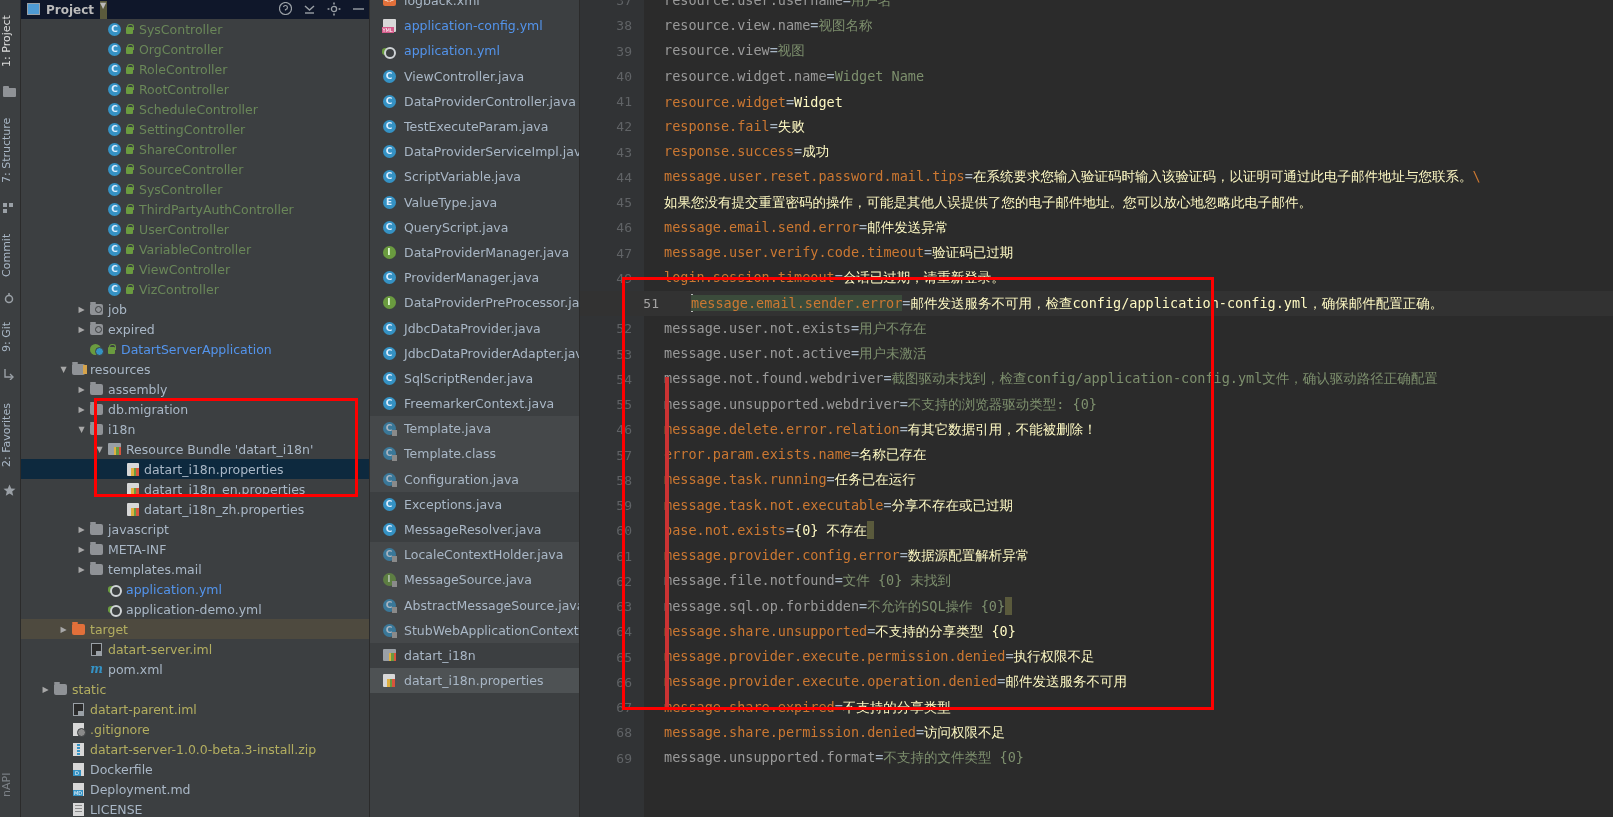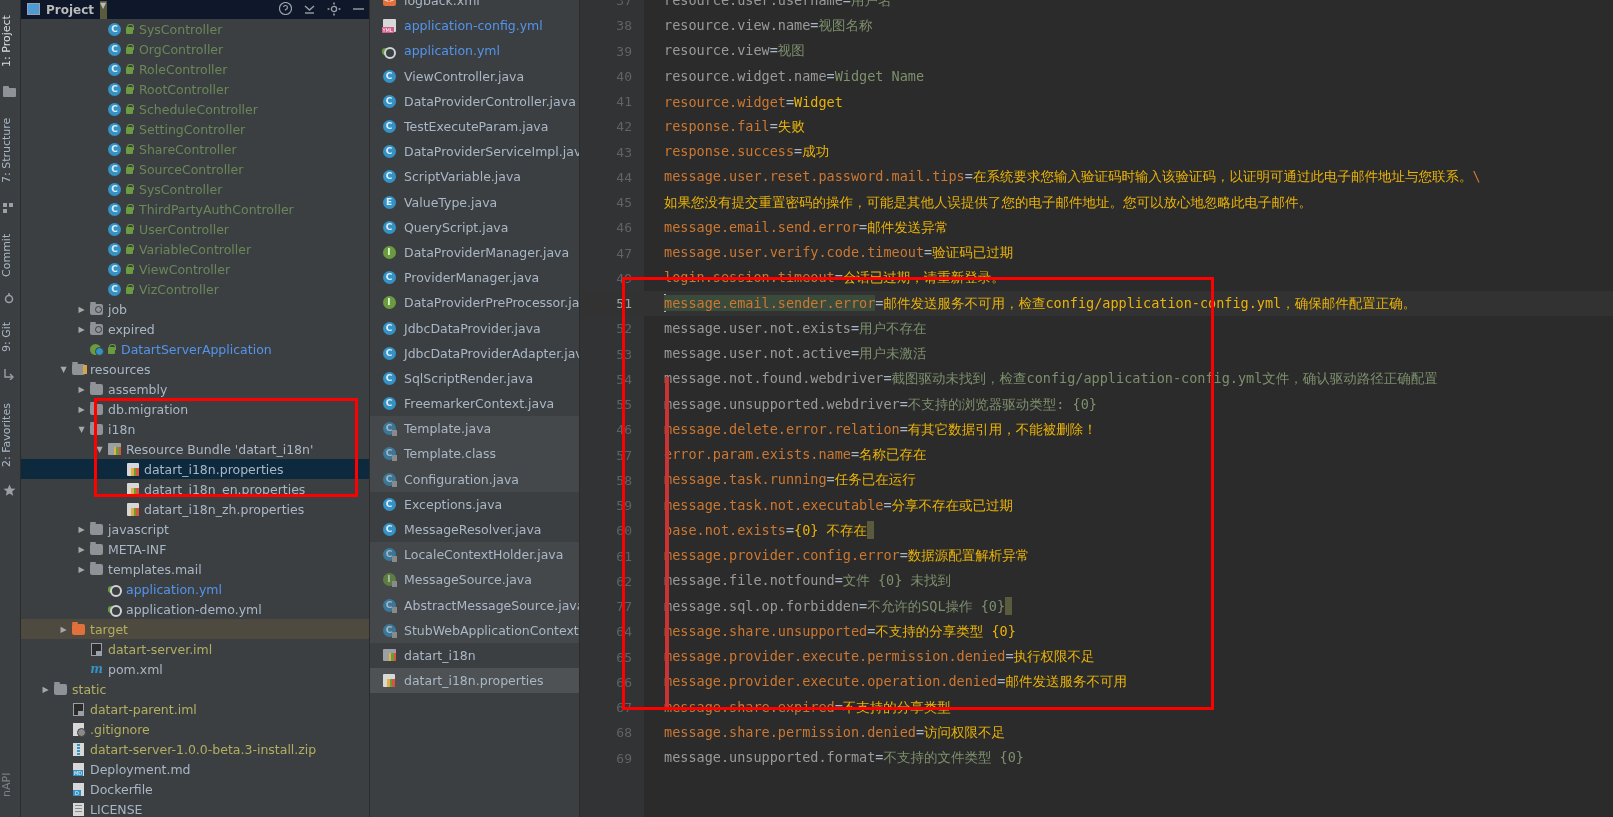--- a/index.html
+++ b/index.html
@@ -128,27 +128,27 @@
   .gutter.second{ left:64px; width:20px; background:#2b2b2b;}
   .codearea { position:absolute; left:0; top:0; width:100%; height:100%; }
   .cline {
     position:relative; height:25.25px; display:flex; align-items:center;
     font-family:"DejaVu Sans Mono", monospace; font-size:13.5px; white-space:pre;
   }
   .cline .lnum {
     width:52px; flex:0 0 52px; text-align:right; color:#606366; font-size:13px;
     font-family:"DejaVu Sans Mono", monospace; padding-right:0px; z-index:3;
   }
-  .cline.cur .lnum { color:#a4a3a3; }
+  .cline.cur .lnum { color:#a4a3a3;margin-left:27px; }
   .cline .spacer { width:32px; flex:0 0 32px; z-index:3;}
   .cline .txt { z-index:2; }
   .cline.hl { background:#323232; }
   .key { color:#cc7832; }
   .eq  { color:#a9b7c6; }
-  .val { color:#eab308; }
+  .val { color:#fef9c3; }
   .keyd{ color:#9a9a9a; }
   .vald{ color:#7d8f6d; }
   .cont{ color:#cc7832; }
   .sel-token { background:#3b4b3b; }
   .caret { display:inline-block; width:7px; height:18px; background:#5a5a3c; vertical-align:-4px; }
   .caret-thin { display:inline-block; width:2px; height:18px; background:#bbbbbb; vertical-align:-4px; margin-right:-2px;}
 
   
   .redbox { position:absolute; border:3px solid #ff0000; pointer-events:none; z-index:50; }
   
@@ -614,33 +614,33 @@
             <span style="position: relative; display: flex; align-items: center; justify-content: center;">
               <span class="zipico"></span>
             </span>
           </span>
           <span class="lbl c-yellow">datart-server-1.0.0-beta.3-install.zip</span>
         </div>
         <div class="trow" style="padding-left: 36px;">
           <span class="arrow"></span>
           <span class="ico">
             <span style="position: relative; display: flex; align-items: center; justify-content: center;">
+              <span class="dockerico"></span>
+            </span>
+          </span>
+          <span class="lbl c-plain">Dockerfile</span>
+        </div>
+        <div class="trow" style="padding-left: 36px;">
+          <span class="arrow"></span>
+          <span class="ico">
+            <span style="position: relative; display: flex; align-items: center; justify-content: center;">
               <span class="mdico"></span>
             </span>
           </span>
           <span class="lbl c-plain">Deployment.md</span>
-        </div>
-        <div class="trow" style="padding-left: 36px;">
-          <span class="arrow"></span>
-          <span class="ico">
-            <span style="position: relative; display: flex; align-items: center; justify-content: center;">
-              <span class="dockerico"></span>
-            </span>
-          </span>
-          <span class="lbl c-plain">Dockerfile</span>
         </div>
         <div class="trow" style="padding-left: 36px;">
           <span class="arrow"></span>
           <span class="ico">
             <span style="position: relative; display: flex; align-items: center; justify-content: center;">
               <span class="txtico"></span>
             </span>
           </span>
           <span class="lbl c-plain">LICENSE</span>
         </div>
@@ -905,21 +905,21 @@
         <div class="cline"><span class="lnum">53</span><span class="spacer"></span><span class="txt"><span class="keyd">message.user.not.active</span><span class="eq">=</span><span class="vald">用户未激活</span></span></div>
         <div class="cline"><span class="lnum">54</span><span class="spacer"></span><span class="txt"><span class="keyd">message.not.found.webdriver</span><span class="eq">=</span><span class="vald">截图驱动未找到，检查config/application-config.yml文件，确认驱动路径正确配置</span></span></div>
         <div class="cline"><span class="lnum">55</span><span class="spacer"></span><span class="txt"><span class="keyd">message.unsupported.webdriver</span><span class="eq">=</span><span class="vald">不支持的浏览器驱动类型: {0}</span></span></div>
         <div class="cline"><span class="lnum">46</span><span class="spacer"></span><span class="txt"><span class="key">message.delete.error.relation</span><span class="eq">=</span><span class="val">有其它数据引用，不能被删除！</span></span></div>
         <div class="cline"><span class="lnum">57</span><span class="spacer"></span><span class="txt"><span class="key">error.param.exists.name</span><span class="eq">=</span><span class="val">名称已存在</span></span></div>
         <div class="cline"><span class="lnum">58</span><span class="spacer"></span><span class="txt"><span class="key">message.task.running</span><span class="eq">=</span><span class="val">任务已在运行</span></span></div>
         <div class="cline"><span class="lnum">59</span><span class="spacer"></span><span class="txt"><span class="key">message.task.not.executable</span><span class="eq">=</span><span class="val">分享不存在或已过期</span></span></div>
         <div class="cline"><span class="lnum">60</span><span class="spacer"></span><span class="txt"><span class="key">base.not.exists</span><span class="eq">=</span><span class="val">{0} 不存在</span><span class="caret"></span></span></div>
         <div class="cline"><span class="lnum">61</span><span class="spacer"></span><span class="txt"><span class="key">message.provider.config.error</span><span class="eq">=</span><span class="val">数据源配置解析异常</span></span></div>
         <div class="cline"><span class="lnum">62</span><span class="spacer"></span><span class="txt"><span class="keyd">message.file.notfound</span><span class="eq">=</span><span class="vald">文件 {0} 未找到</span></span></div>
-        <div class="cline"><span class="lnum">77</span><span class="spacer"></span><span class="txt"><span class="keyd">message.sql.op.forbidden</span><span class="eq">=</span><span class="vald">不允许的SQL操作 {0}</span><span class="caret"></span></span></div>
+        <div class="cline"><span class="lnum">63</span><span class="spacer"></span><span class="txt"><span class="keyd">message.sql.op.forbidden</span><span class="eq">=</span><span class="vald">不允许的SQL操作 {0}</span><span class="caret"></span></span></div>
         <div class="cline"><span class="lnum">64</span><span class="spacer"></span><span class="txt"><span class="key">message.share.unsupported</span><span class="eq">=</span><span class="val">不支持的分享类型 {0}</span></span></div>
         <div class="cline"><span class="lnum">65</span><span class="spacer"></span><span class="txt"><span class="key">message.provider.execute.permission.denied</span><span class="eq">=</span><span class="val">执行权限不足</span></span></div>
         <div class="cline"><span class="lnum">66</span><span class="spacer"></span><span class="txt"><span class="key">message.provider.execute.operation.denied</span><span class="eq">=</span><span class="val">邮件发送服务不可用</span></span></div>
         <div class="cline"><span class="lnum">67</span><span class="spacer"></span><span class="txt"><span class="key">message.share.expired</span><span class="eq">=</span><span class="val">不支持的分享类型</span></span></div>
         <div class="cline"><span class="lnum">68</span><span class="spacer"></span><span class="txt"><span class="key">message.share.permission.denied</span><span class="eq">=</span><span class="val">访问权限不足</span></span></div>
         <div class="cline"><span class="lnum">69</span><span class="spacer"></span><span class="txt"><span class="keyd">message.unsupported.format</span><span class="eq">=</span><span class="vald">不支持的文件类型 {0}</span></span></div>
       </div>
   </div>
 
   <div class="redbox" id="box0" style="left: 94px; top: 398px; width: 264px; height: 99px; border-color: rgb(255, 0, 0);"></div>

